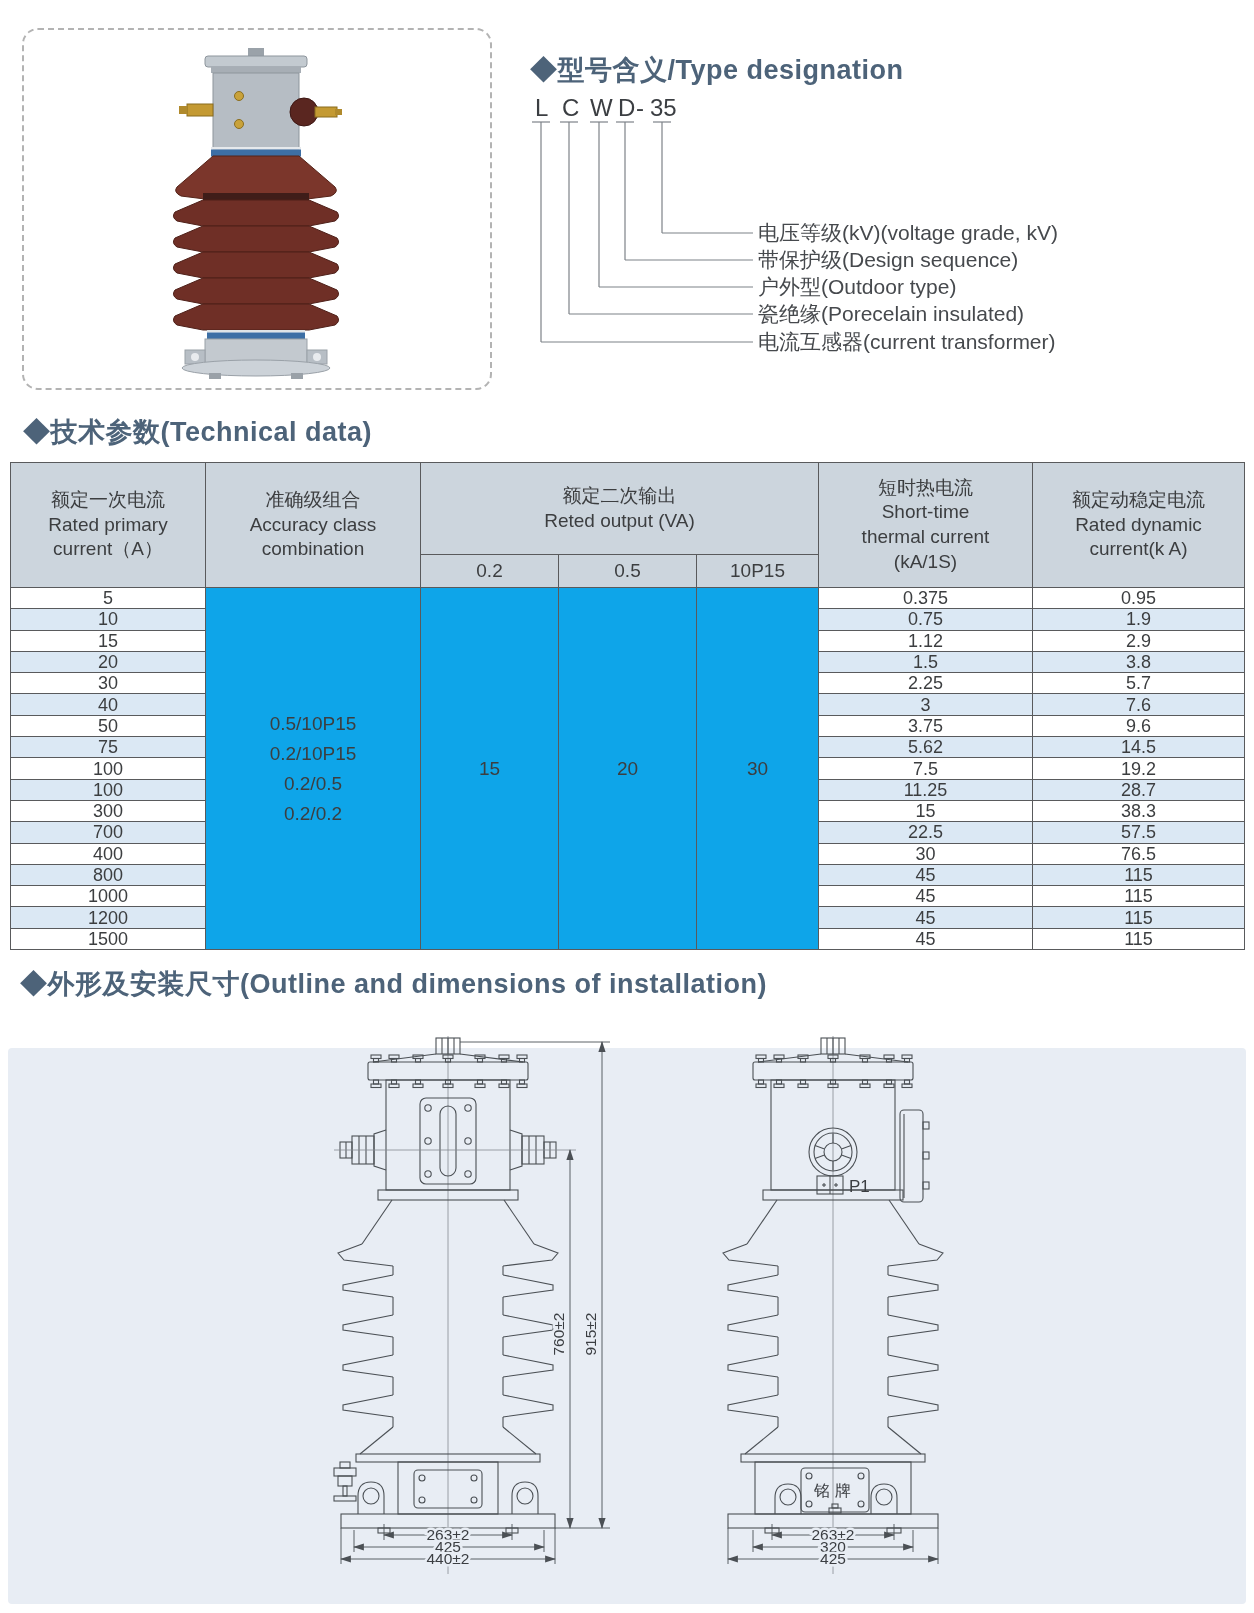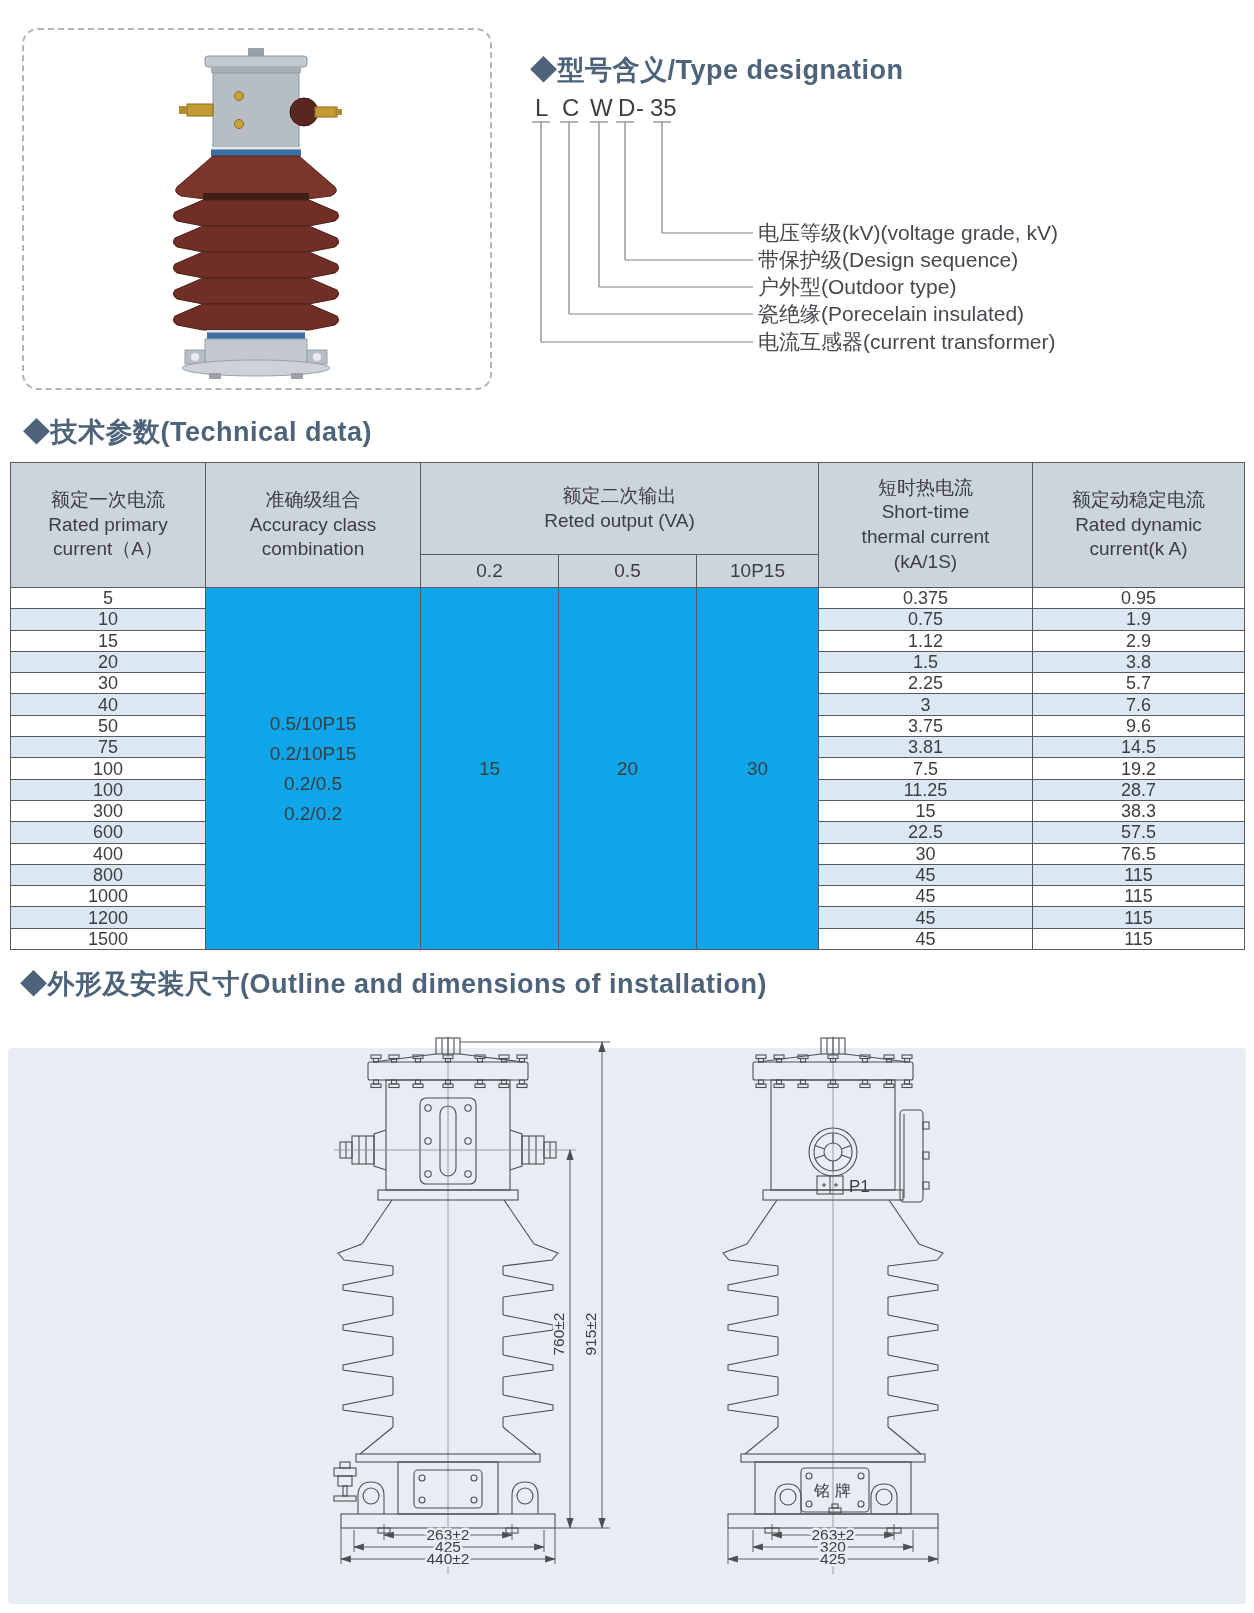--- a/index.html
+++ b/index.html
@@ -220,40 +220,40 @@
         <td>3</td>
         <td>7.6</td>
       </tr>
       <tr>
         <td>50</td>
         <td>3.75</td>
         <td>9.6</td>
       </tr>
       <tr>
         <td>75</td>
-        <td>3.81</td>
+        <td>5.62</td>
         <td>14.5</td>
       </tr>
       <tr>
         <td>100</td>
         <td>7.5</td>
         <td>19.2</td>
       </tr>
       <tr>
         <td>100</td>
         <td>11.25</td>
         <td>28.7</td>
       </tr>
       <tr>
         <td>300</td>
         <td>15</td>
         <td>38.3</td>
       </tr>
       <tr>
-        <td>600</td>
+        <td>700</td>
         <td>22.5</td>
         <td>57.5</td>
       </tr>
       <tr>
         <td>400</td>
         <td>30</td>
         <td>76.5</td>
       </tr>
       <tr>
         <td>800</td>

